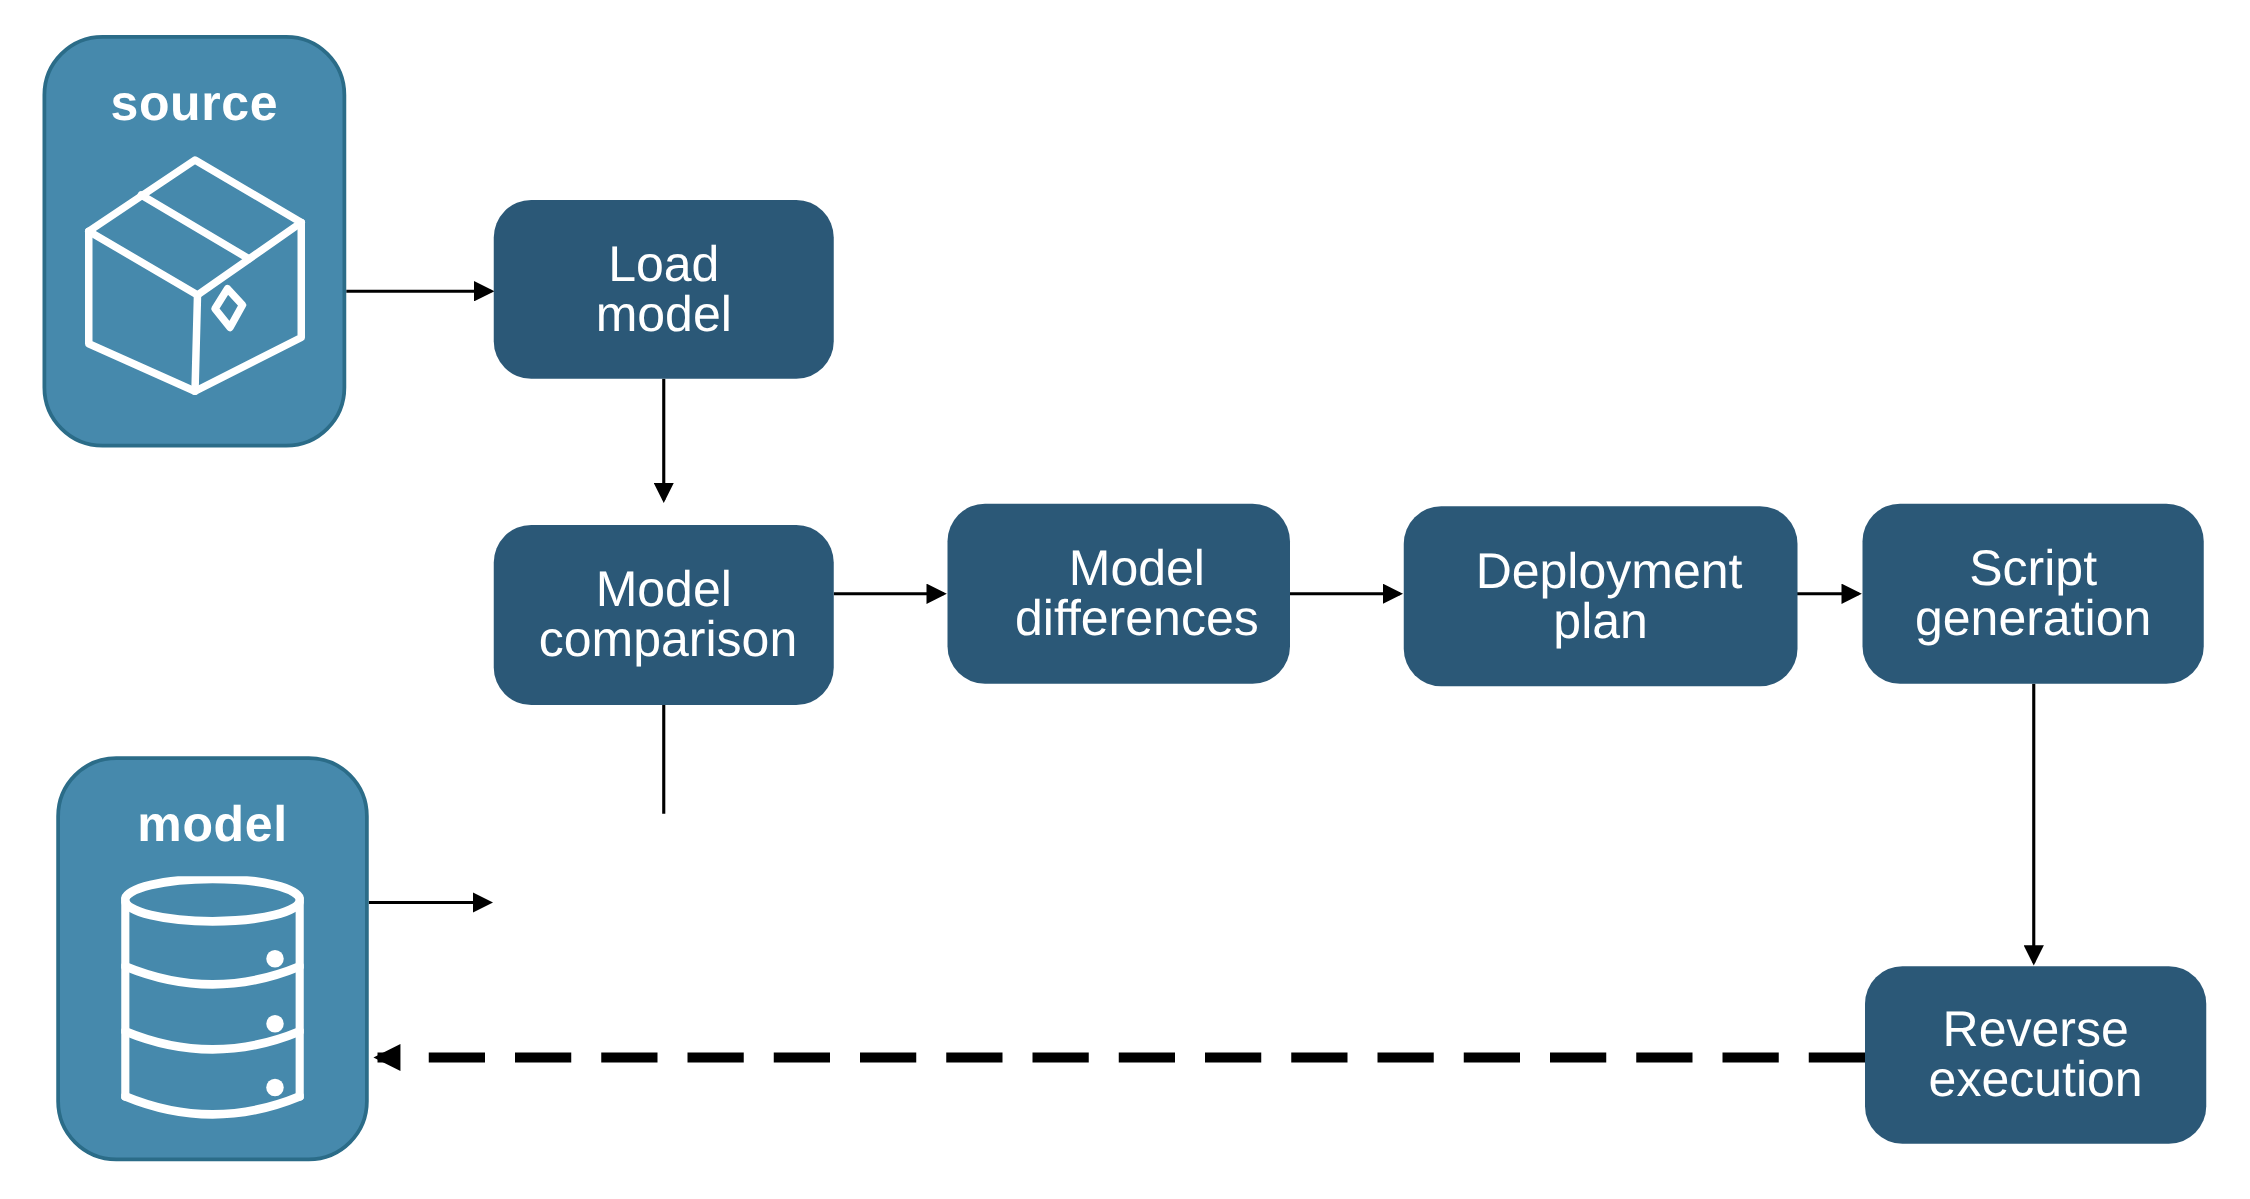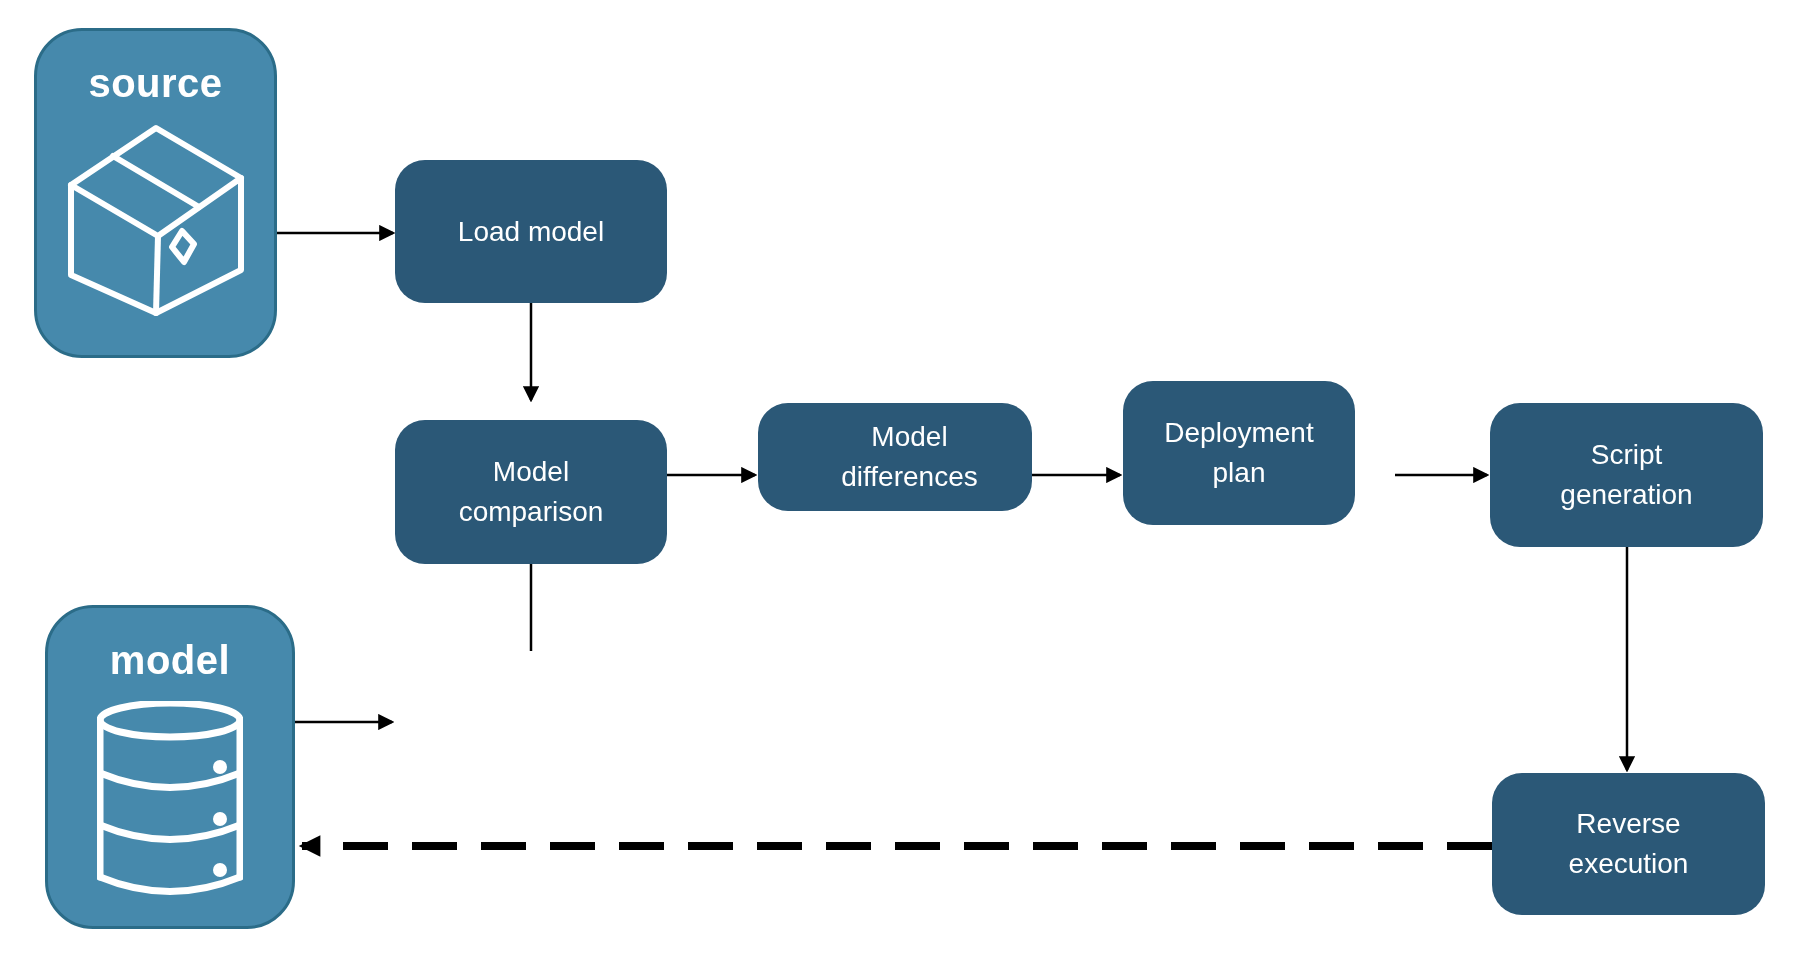--- a/index.html
+++ b/index.html
@@ -66,29 +66,29 @@
     position: absolute;
     background: var(--process-fill);
     border-radius: 30px;
     color: var(--text-color);
     display: flex;
     align-items: center;
     justify-content: center;
     text-align: center;
   }
   .process-label {
-    font-size: 28px;
+    font-size: 40px;
     line-height: 40px;
     width: 200px;
   }
 
   .process.load-model        { left: 395px;  top: 160px; width: 272px; height: 143px; }
   .process.model-comparison  { left: 395px;  top: 403px; width: 272px; height: 144px; margin-top: 17px; }
-  .process.model-differences { left: 758px;  top: 403px; width: 274px; height: 108px; padding-left: 29px; }
-  .process.deployment-plan   { left: 1123px; top: 381px; width: 232px; height: 144px; }
+  .process.model-differences { left: 758px;  top: 403px; width: 274px; height: 144px; padding-left: 29px; }
+  .process.deployment-plan   { left: 1123px; top: 405px; width: 315px; height: 144px; }
   .process.script-generation { left: 1490px; top: 403px; width: 273px; height: 144px; }
   .process.reverse-engineer  { left: 395px;  top: 651px; width: 272px; height: 141px; }
   .process.script-execution  { left: 1492px; top: 773px; width: 273px; height: 142px; }
 
   .icon-stroke {
     stroke: var(--text-color);
     fill: none;
     stroke-linejoin: round;
     stroke-linecap: round;
   }

